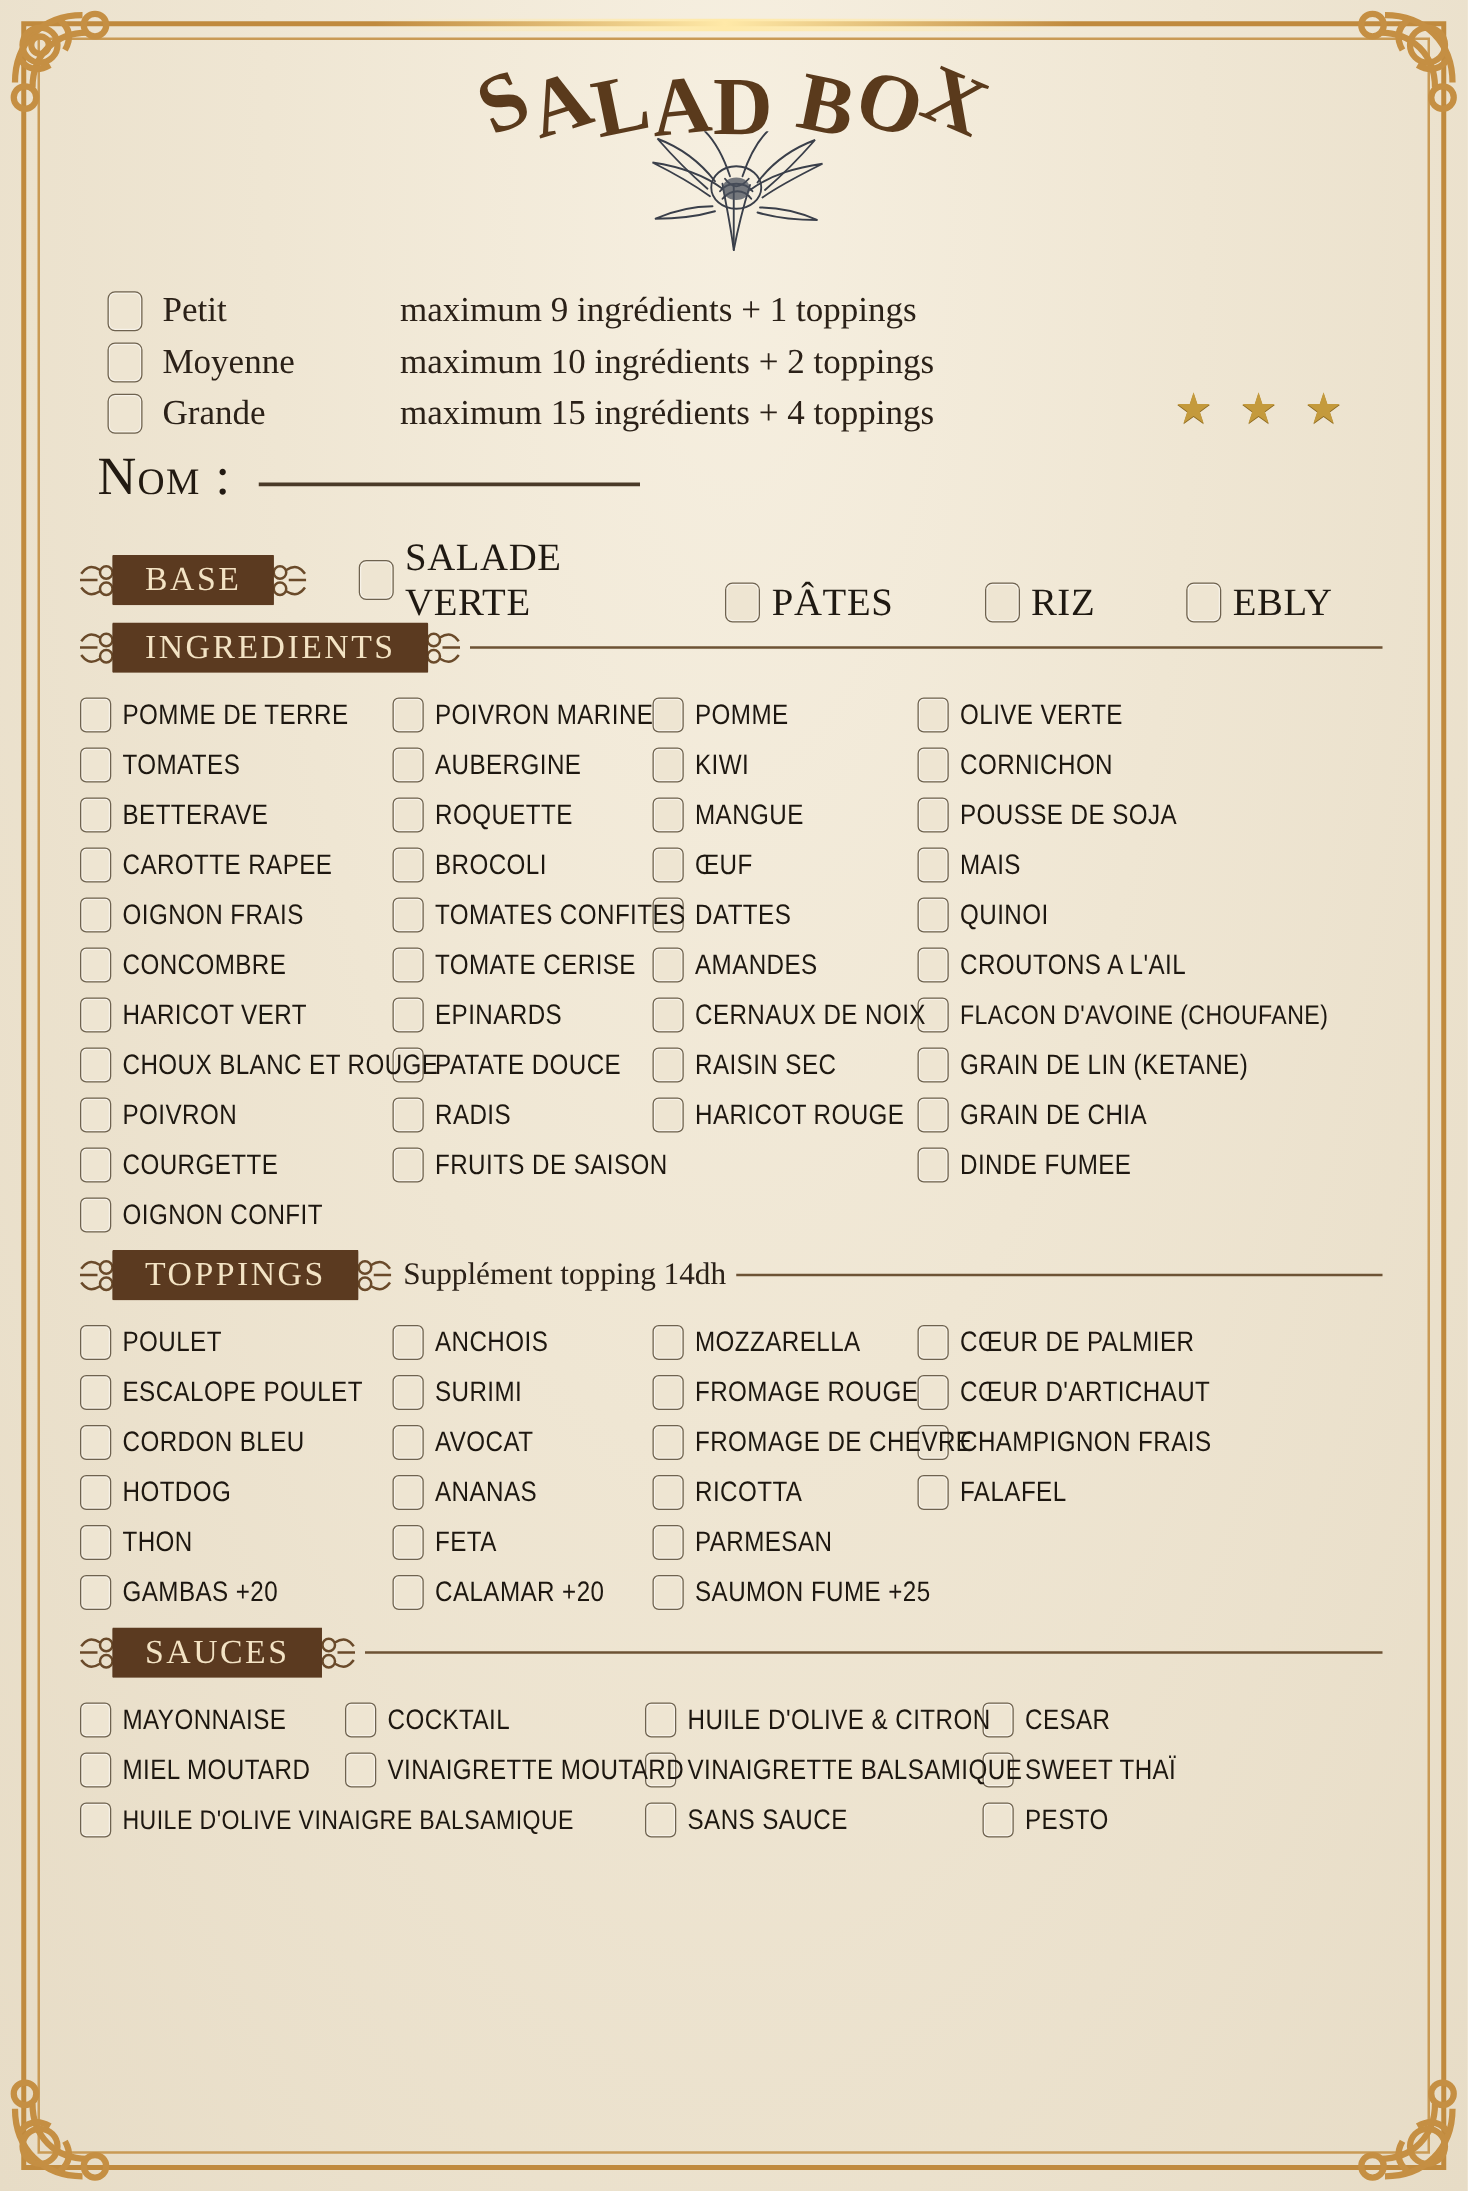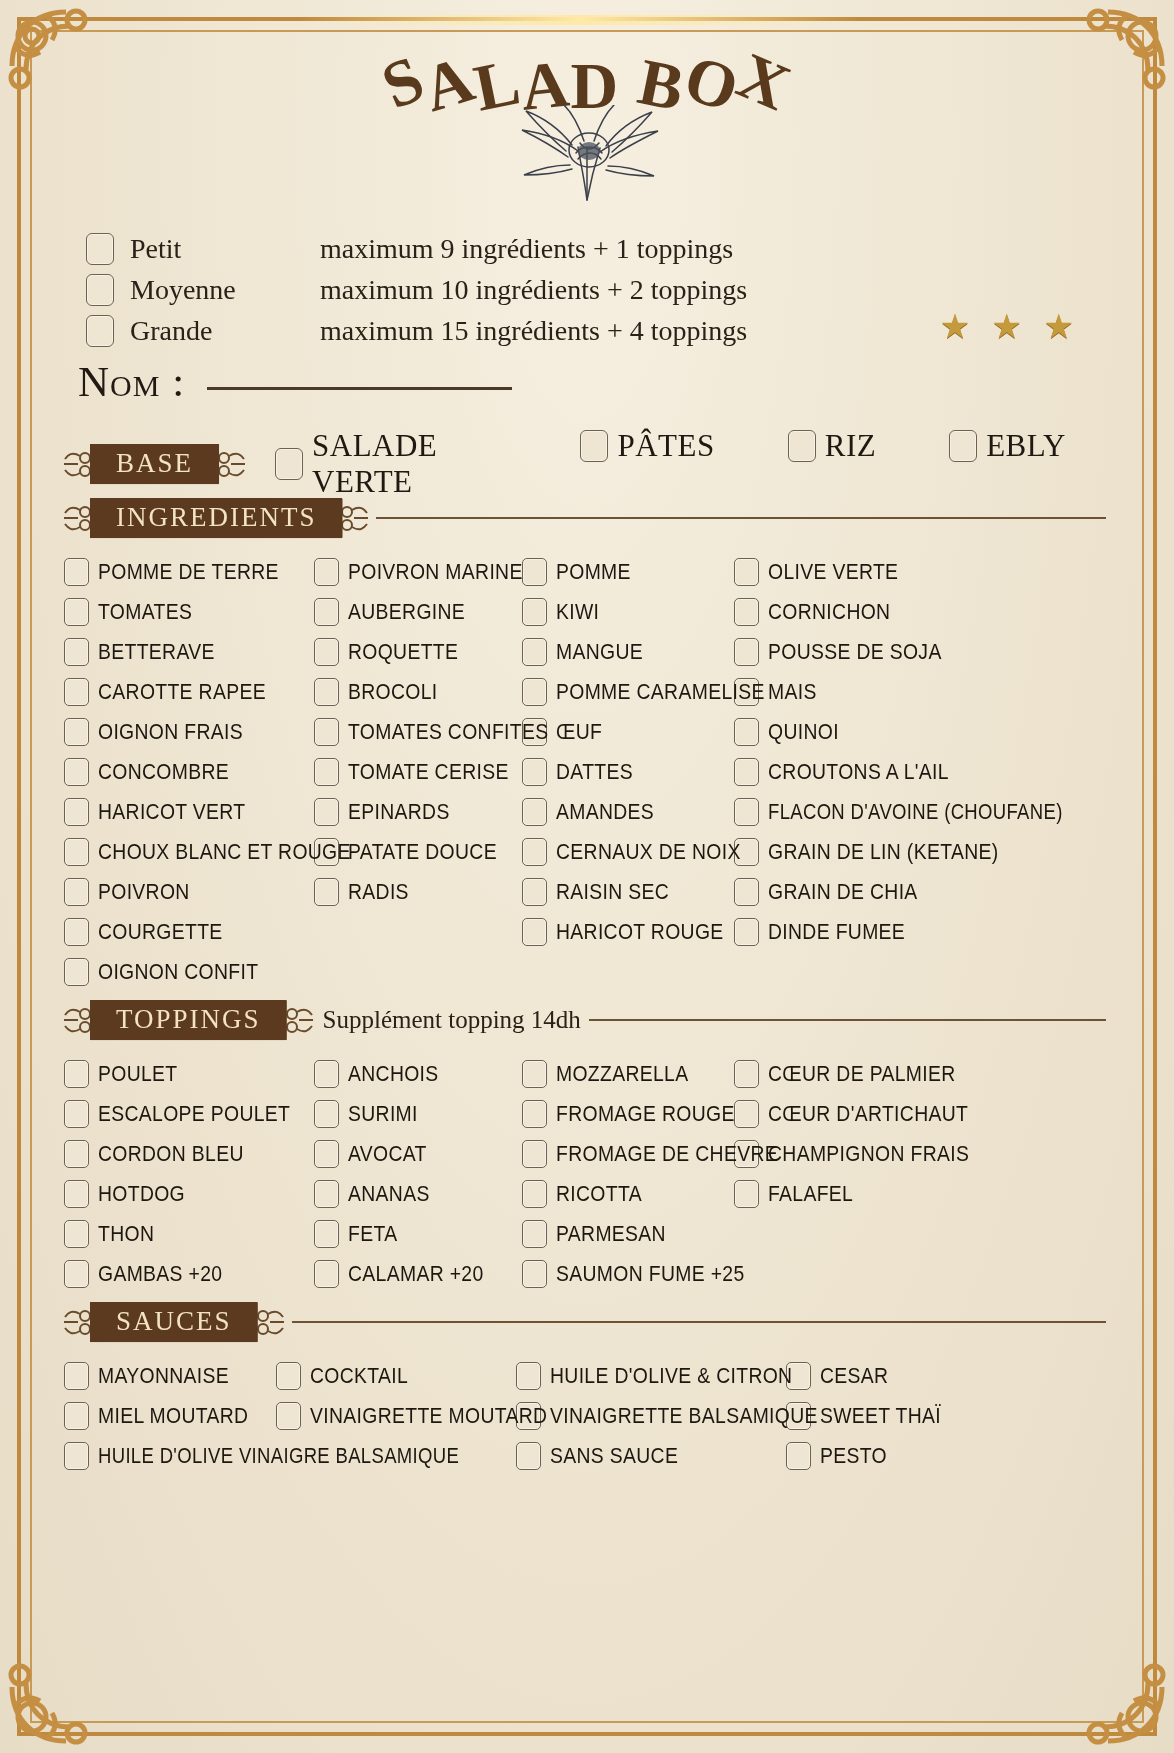--- a/index.html
+++ b/index.html
@@ -95,21 +95,21 @@
     display:inline-block;width:23px;height:26px;
     border:1.6px solid #6e624f;border-radius:5px;
     background:#eee5d2;
     box-shadow:inset 0 0 0 1px rgba(255,255,255,.5);
     flex:0 0 auto;
   }
   .cb.lg{width:26px;height:30px;border-radius:6px;}
 
   
   .base-row{position:absolute;left:64px;top:428px;width:1046px;display:flex;align-items:center;}
-  .base-opts{display:flex;align-items:flex-start;margin-left:30px;gap:29px;}
+  .base-opts{display:flex;align-items:flex-end;margin-left:42px;gap:29px;}
   .base-opt{display:flex;align-items:center;margin-right:44px;}
   .base-opt .cb{margin-right:9px;}
   .base-opt span{font-family:"Liberation Serif", serif;font-size:31px;color:#1f1912;letter-spacing:.5px;}
 
   
   .section{position:absolute;left:64px;width:1046px;}
   .section-head{display:flex;align-items:center;}
   .supp{font-family:"Liberation Serif", serif;font-size:25px;color:#2b2118;margin-left:10px;white-space:nowrap;}
 
   .grid{display:flex;margin-top:14px;text-align:center;}
@@ -406,37 +406,37 @@
             <span class="lbl">EPINARDS</span>
           </div>
           <div class="item">
             <span class="cb"></span>
             <span class="lbl">PATATE DOUCE</span>
           </div>
           <div class="item">
             <span class="cb"></span>
             <span class="lbl">RADIS</span>
           </div>
+          <div class="item">
+            <span class="cb"></span>
+            <span class="lbl">FRUITS DE SAISON</span>
+          </div>
         </div>
         <div class="col">
           <div class="item">
             <span class="cb"></span>
             <span class="lbl">POMME</span>
           </div>
           <div class="item">
             <span class="cb"></span>
             <span class="lbl">KIWI</span>
           </div>
           <div class="item">
             <span class="cb"></span>
             <span class="lbl">MANGUE</span>
-          </div>
-          <div class="item">
-            <span class="cb"></span>
-            <span class="lbl">POMME CARAMELISE</span>
           </div>
           <div class="item">
             <span class="cb"></span>
             <span class="lbl">ŒUF</span>
           </div>
           <div class="item">
             <span class="cb"></span>
             <span class="lbl">DATTES</span>
           </div>
           <div class="item">

